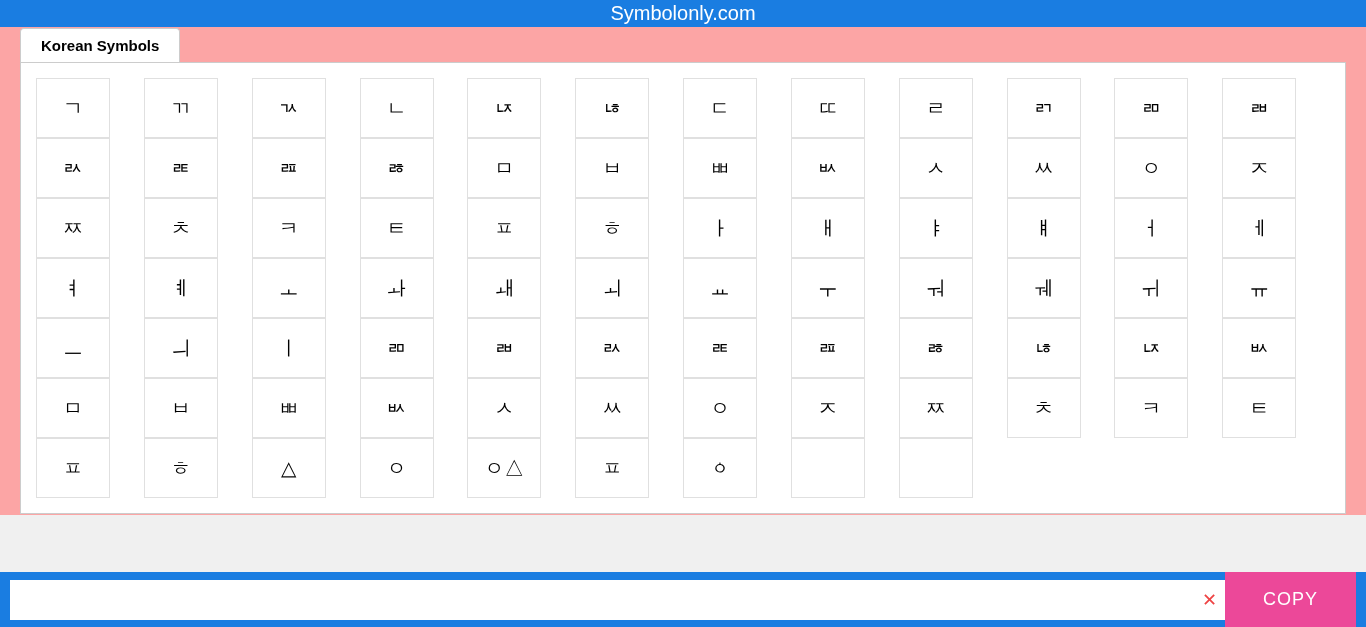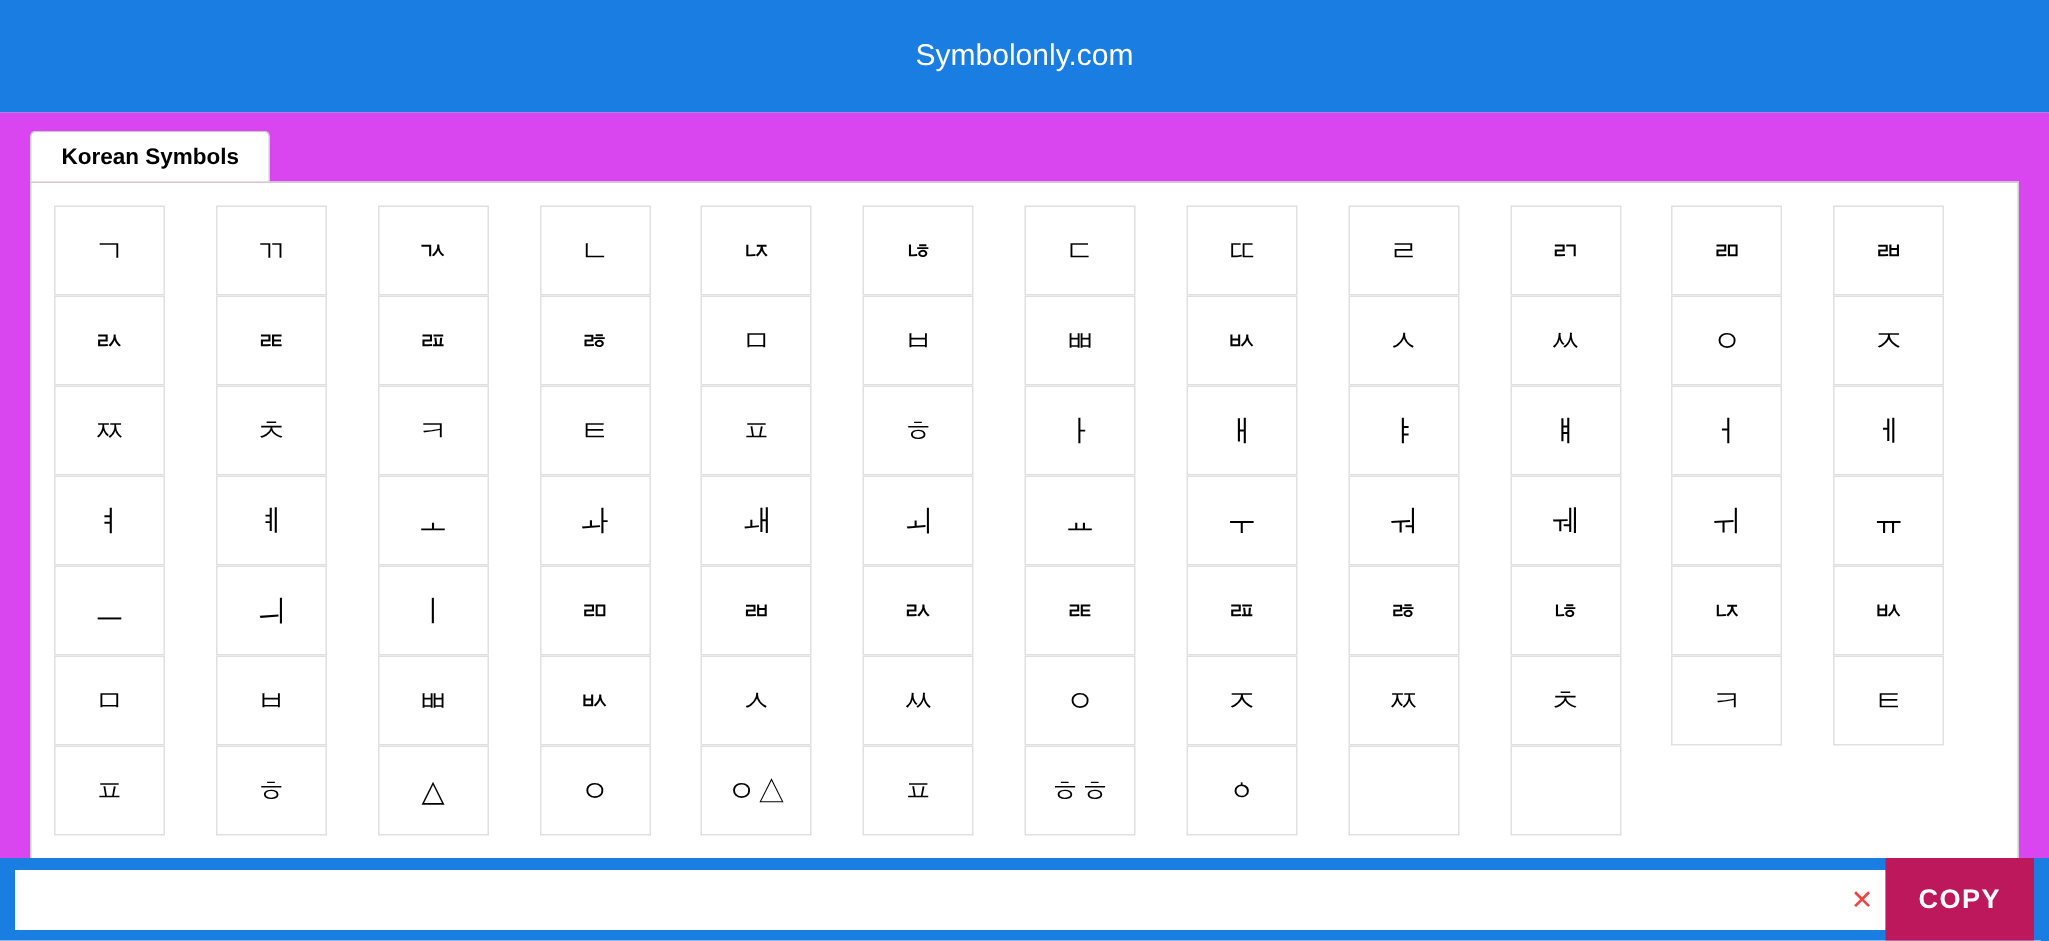--- a/index.html
+++ b/index.html
@@ -2,28 +2,28 @@
 <html><head>
   <meta charset="utf-8">
   <style>
     * { margin: 0; padding: 0; box-sizing: border-box; }
     body { font-family: Arial, sans-serif; background: #f0f0f0; }
 
     .header {
       background: #1a7de1;
       color: white;
       text-align: center;
-      padding: 26px;
+      padding: 2px;
       font-size: 20px;
       font-weight: normal;
     }
 
     .page-content {
-      background: #d946ef;
-      padding: 12px 20px;
+      background: #fca5a5;
+      padding: 1px 20px;
     }
 
     .tab-bar {
       display: flex;
       margin-bottom: 0;
     }
 
     .tab-item {
       background: white;
       border: 1px solid #ccc;
@@ -89,28 +89,28 @@
       cursor: pointer;
       padding: 0 8px;
       height: 40px;
       display: flex;
       align-items: center;
       color: #e44;
       font-size: 18px;
     }
 
     .copy-btn {
-      background: #be185d;
+      background: #ec4899;
       color: white;
       border: none;
       cursor: pointer;
       height: 55px;
-      padding: 0 22px;
+      padding: 0 38px;
       font-size: 18px;
-      font-weight: bold;
+      font-weight: normal;
       letter-spacing: 1px;
     }
 
     .input-wrapper {
       flex: 1;
       display: flex;
       background: white;
       height: 40px;
       align-items: center;
     }
@@ -202,21 +202,20 @@
         <div class="symbol-cell">ㅉ</div>
         <div class="symbol-cell">ㅊ</div>
         <div class="symbol-cell">ㅋ</div>
         <div class="symbol-cell">ㅌ</div>
         <div class="symbol-cell">ㅍ</div>
         <div class="symbol-cell">ㅎ</div>
         <div class="symbol-cell">△</div>
         <div class="symbol-cell">ㅇ</div>
         <div class="symbol-cell">ㅇ△</div>
         <div class="symbol-cell">ㅍ</div>
-        <div class="symbol-cell">ㅎㅎ</div>
         <div class="symbol-cell">ㆁ</div>
         <div class="symbol-cell"></div>
         <div class="symbol-cell"></div>
       </div>
   </div>
 </div>
 
 <div class="bottom-bar">
   <div class="input-wrapper">
     <input type="text" class="text-input" placeholder="" id="symbol-input" style="">

